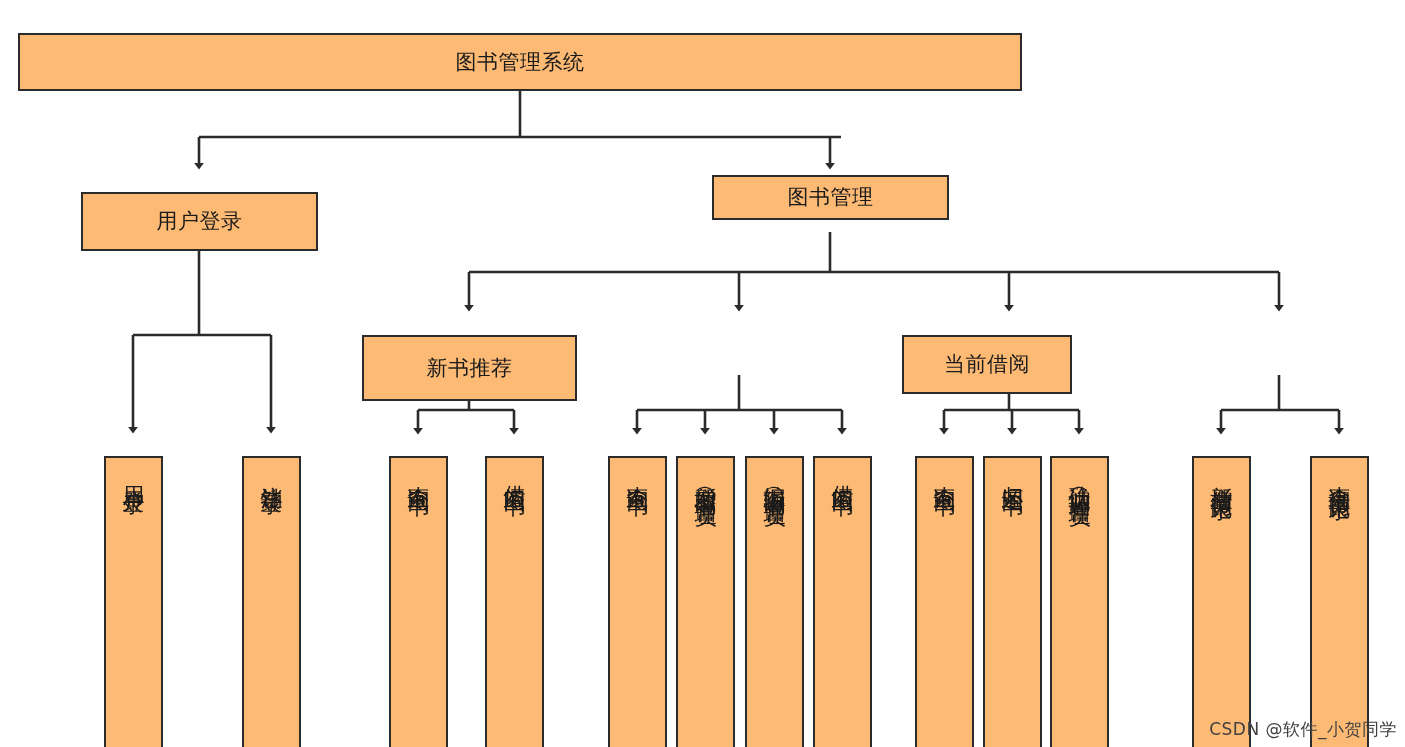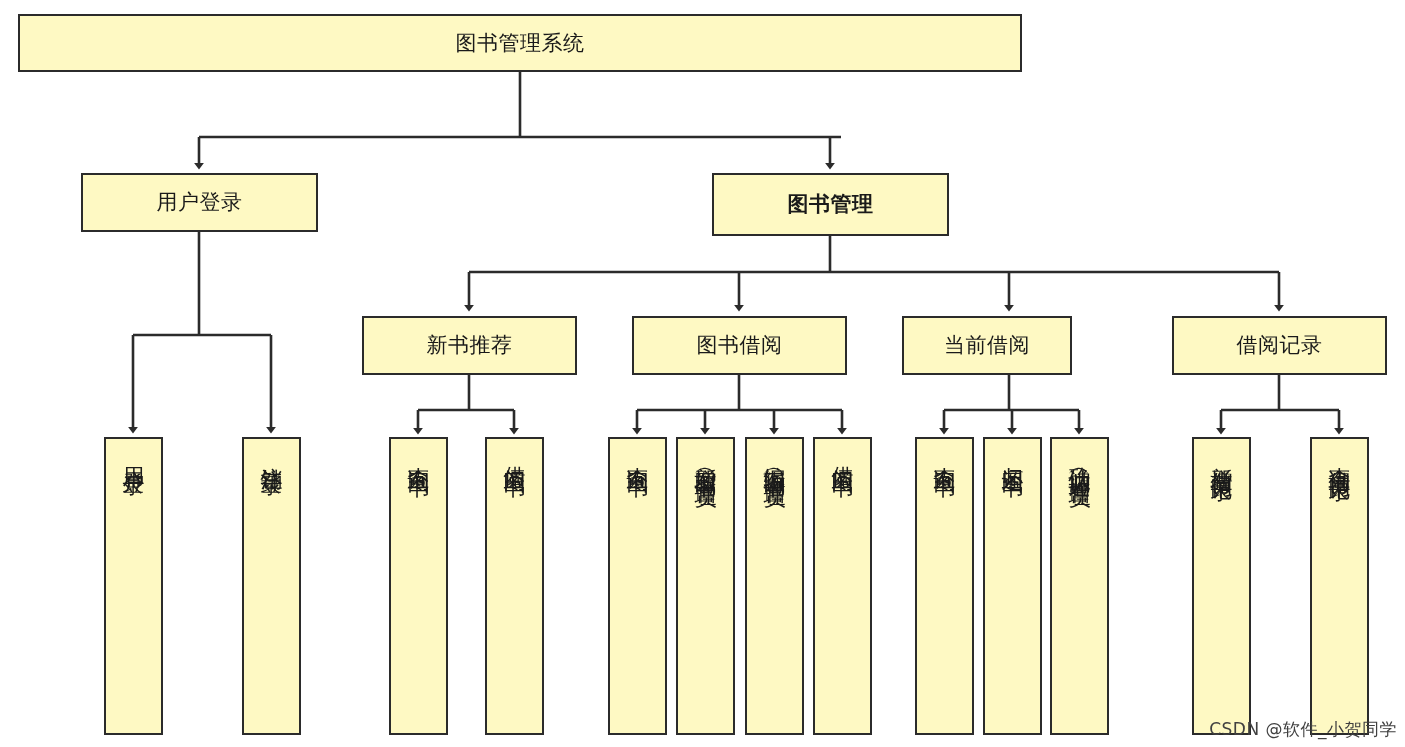--- a/index.html
+++ b/index.html
@@ -22,26 +22,27 @@
     position: absolute;
     left: 0;
     top: 0;
     width: 1405px;
     height: 747px;
     pointer-events: none;
   }
   .node {
     position: absolute;
     box-sizing: border-box;
-    background: #fef9c3;
+    background: #fdba74;
     border: 2px solid #2b2b2b;
     display: flex;
     align-items: center;
     justify-content: center;
     color: #1a1a1a;
+    margin-top: 19px;
   }
   .node-label {
     display: block;
     text-align: center;
     line-height: 1.25;
     color: #1a1a1a;
     white-space: nowrap;
   }
   .node.horizontal .node-label {
     font-size: 21px;
@@ -130,39 +131,33 @@
   </svg>
 
   <div class="node horizontal root" style="left:18px; top:14px; width:1004px; height:58px;">
     <span class="node-label">图书管理系统</span>
   </div>
 
   <div class="node horizontal" style="left:81px; top:173px; width:237px; height:59px;">
     <span class="node-label">用户登录</span>
   </div>
 
-  <div class="node horizontal" style="left:712px; top:173px; width:237px; height:63px;font-weight:bold;">
+  <div class="node horizontal" style="left:712px; top:156px; width:237px; height:45px;">
     <span class="node-label">图书管理</span>
   </div>
 
-  <div class="node horizontal" style="left:362px; top:316px; width:215px; height:59px;">
+  <div class="node horizontal" style="left:362px; top:316px; width:215px; height:66px;">
     <span class="node-label">新书推荐</span>
   </div>
 
-  <div class="node horizontal" style="left:632px; top:316px; width:215px; height:59px;">
-    <span class="node-label">图书借阅</span>
-  </div>
 
   <div class="node horizontal" style="left:902px; top:316px; width:170px; height:59px;">
     <span class="node-label">当前借阅</span>
   </div>
 
-  <div class="node horizontal" style="left:1172px; top:316px; width:215px; height:59px;">
-    <span class="node-label">借阅记录</span>
-  </div>
 
   <div class="node vertical" style="left:104px; top:437px; width:59px; height:298px;">
     <span class="node-label">用户登录</span>
   </div>
 
   <div class="node vertical" style="left:242px; top:437px; width:59px; height:298px;">
     <span class="node-label">注销登录</span>
   </div>
 
   <div class="node vertical" style="left:389px; top:437px; width:59px; height:298px;">

